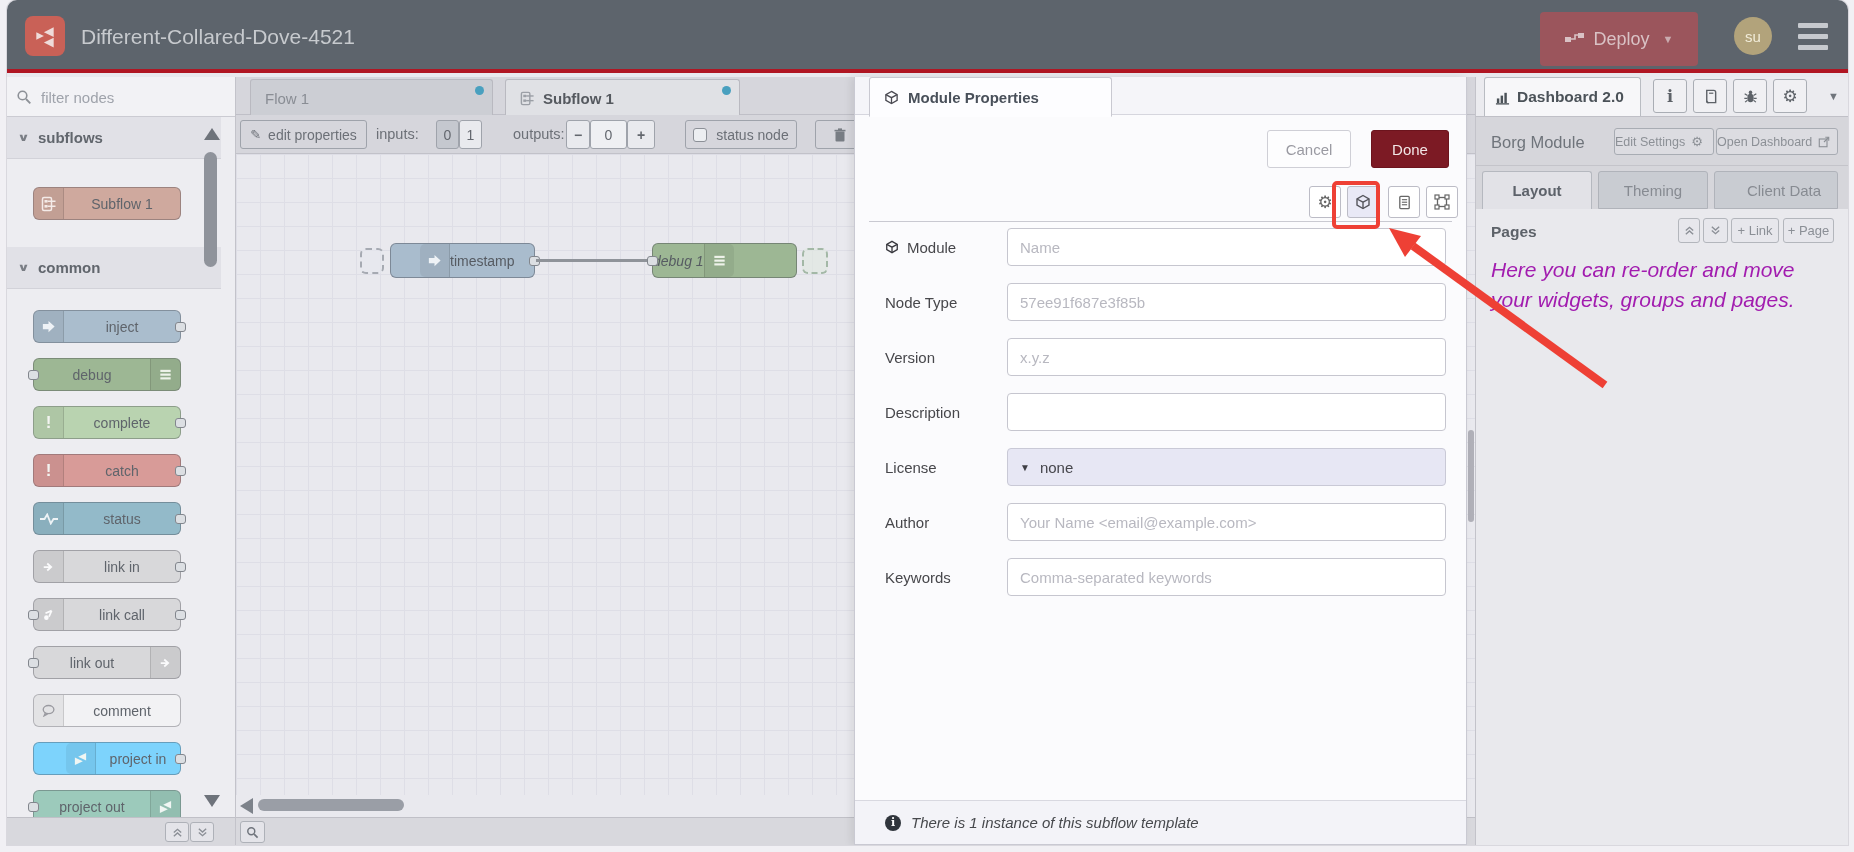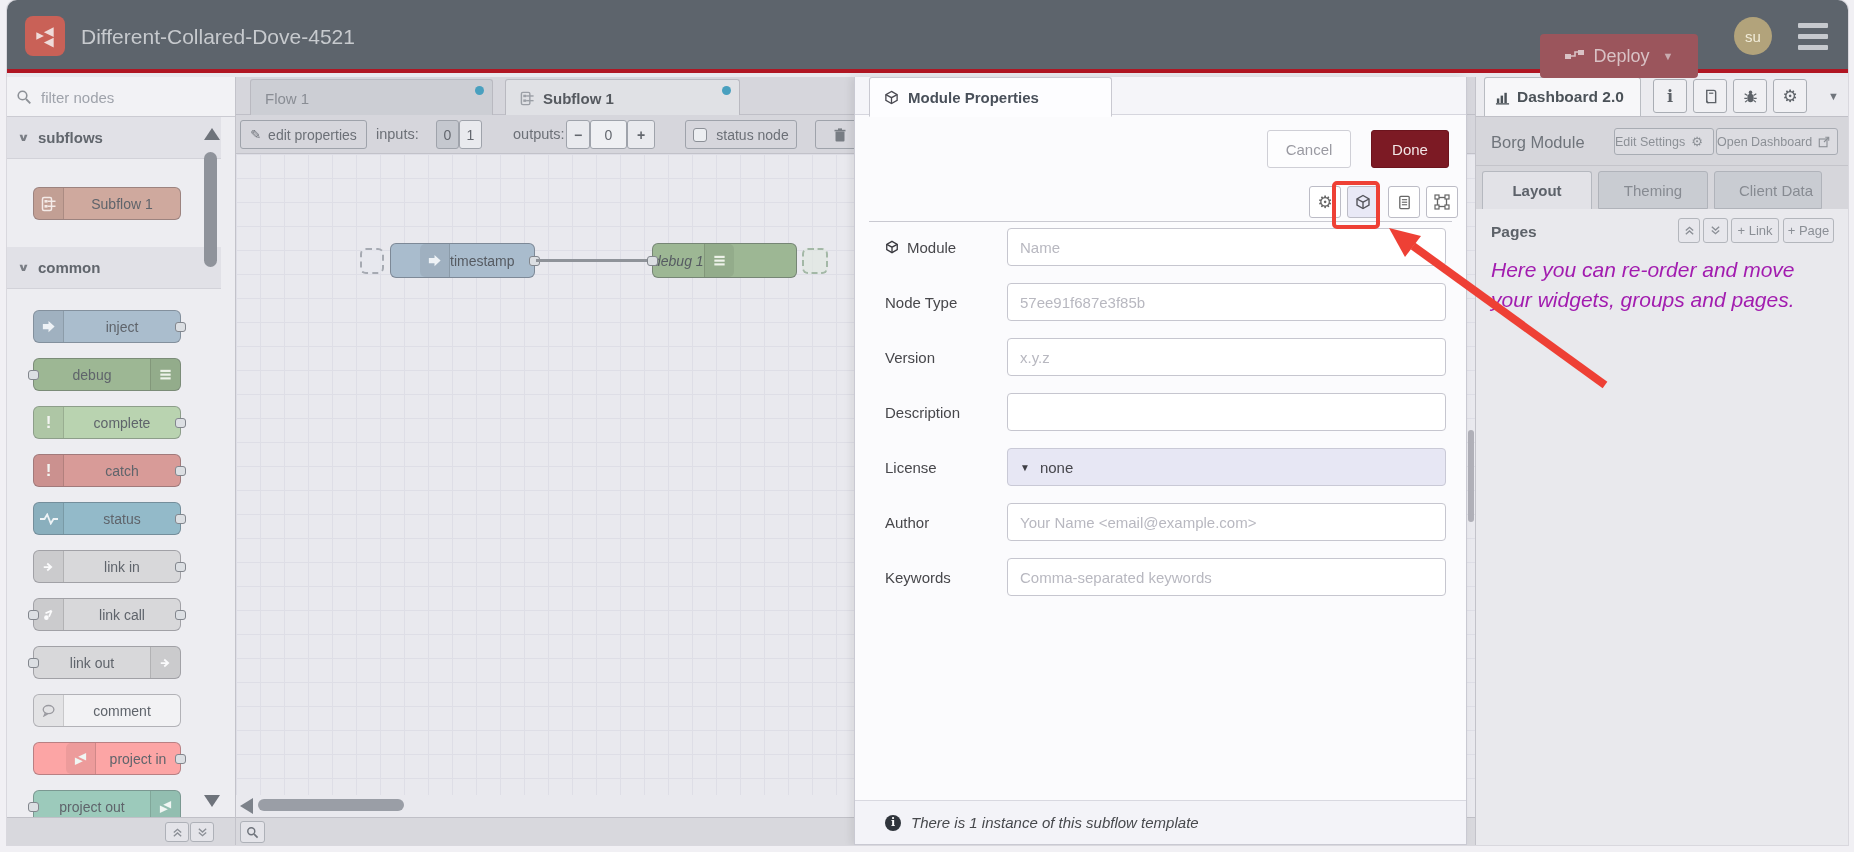--- a/index.html
+++ b/index.html
@@ -8,21 +8,21 @@
          font-family:"Liberation Sans","DejaVu Sans",sans-serif;overflow:hidden;}
   .app{position:absolute;left:7px;top:0;right:6px;bottom:7px;border-radius:10px 10px 0 0;
        overflow:hidden;background:#e9e9ee;box-shadow:0 0 0 1px #d9d8de;}
 
   
   .header{position:absolute;top:0;left:0;right:0;height:73px;background:#5d646c;
           border-bottom:4px solid #b01623;z-index:5;}
   .logo{position:absolute;left:18px;top:16px;width:40px;height:40px;background:#c96157;border-radius:8px;
         display:flex;align-items:center;justify-content:center;}
   .app-title{position:absolute;left:74px;top:0;height:58px;line-height:73px;font-size:21px;color:#c7cace;}
-  .deploy-btn{position:absolute;right:150px;top:34px;width:158px;height:44px;background:#9b555c;
+  .deploy-btn{position:absolute;right:150px;top:12px;width:158px;height:54px;background:#9b555c;
               border-radius:4px;display:flex;align-items:center;justify-content:center;gap:9px;
               color:#d9c2c5;font-size:18px;}
   .deploy-chev{font-size:11px;color:#c9abaf;margin-left:4px;}
   .avatar{position:absolute;right:76px;top:17px;width:38px;height:38px;border-radius:50%;background:#b2a37b;
           color:#f1ecd9;font-size:15px;display:flex;align-items:center;justify-content:center;}
   .hamburger{position:absolute;right:20px;top:23px;width:30px;height:27px;display:flex;
              flex-direction:column;justify-content:space-between;}
   .hamburger span{display:block;height:5px;background:#c6c9ce;border-radius:1px;}
 
   
@@ -303,21 +303,21 @@
     <div class="pnode" style="top:617px;background:#f2f2f4;">
       <span class="iconblock l">
         <svg width="16" height="13" viewBox="0 0 18 14">
           <ellipse cx="8.5" cy="6" rx="6" ry="4.6" fill="none" stroke="#9a9aa0" stroke-width="1.5"></ellipse>
           <path d="M5 9.5L3.5 13l4-2.2" fill="none" stroke="#9a9aa0" stroke-width="1.5"></path>
         </svg>
       </span>
       <span class="lbl">comment</span>
     </div>
 
-    <div class="pnode" style="top:665px;background:#fca5a5;padding-left:32px;">
+    <div class="pnode" style="top:665px;background:#7dd3fc;padding-left:32px;">
       <span class="iconblock l">
         <svg width="15" height="15" viewBox="0 0 16 16">
           <path d="M14 2L5.5 6 14 10z" fill="#f0f6f3"></path>
               <path d="M2 7l8.5 4L2 15z" fill="#f0f6f3"></path>
         </svg>
       </span>
       <span class="lbl">project in</span>
       <span class="port pr"></span>
     </div>
 
@@ -494,21 +494,21 @@
       </div>
     </div>
 
     <div class="sb-tabs">
       <div class="sb-tab active" style="left:6px;width:110px;">
         <span>Layout</span>
       </div>
       <div class="sb-tab inactive" style="left:122px;width:110px;">
         <span>Theming</span>
       </div>
-      <div class="sb-tab inactive" style="left:238px;width:108px;padding-left:16px;">
+      <div class="sb-tab inactive" style="left:238px;width:124px;padding-left:16px;">
         <span>Client Data</span>
       </div>
     </div>
 
     <div class="sb-content">
       <span class="pages-heading">Pages</span>
       <div class="pg-btn" style="left:202px;width:22px;">
         <svg width="11" height="11" viewBox="0 0 12 12">
           <path d="M2 6l4-3.5L10 6M2 10l4-3.5L10 10" fill="none" stroke="#8b8f96" stroke-width="1.5"></path>
         </svg>

